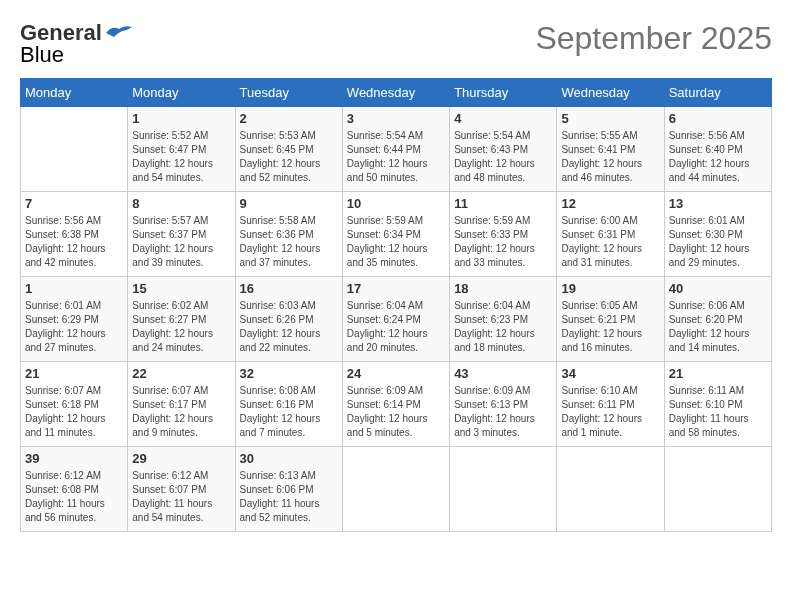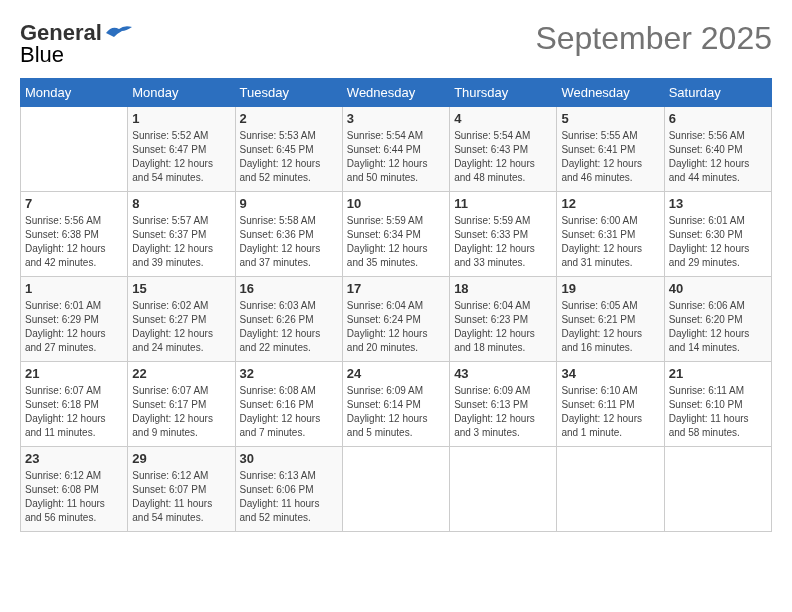--- a/index.html
+++ b/index.html
@@ -229,21 +229,21 @@
           <span class="day-num">34</span>
           <div class="day-detail">Sunrise: 6:10 AM<br>Sunset: 6:11 PM<br>Daylight: 12 hours and 1 minute.</div>
         </td>
         <td>
           <span class="day-num">21</span>
           <div class="day-detail">Sunrise: 6:11 AM<br>Sunset: 6:10 PM<br>Daylight: 11 hours and 58 minutes.</div>
         </td>
       </tr>
       <tr>
         <td>
-          <span class="day-num">23</span>
+          <span class="day-num">39</span>
           <div class="day-detail">Sunrise: 6:12 AM<br>Sunset: 6:08 PM<br>Daylight: 11 hours and 56 minutes.</div>
         </td>
         <td>
           <span class="day-num">29</span>
           <div class="day-detail">Sunrise: 6:12 AM<br>Sunset: 6:07 PM<br>Daylight: 11 hours and 54 minutes.</div>
         </td>
         <td>
           <span class="day-num">30</span>
           <div class="day-detail">Sunrise: 6:13 AM<br>Sunset: 6:06 PM<br>Daylight: 11 hours and 52 minutes.</div>
         </td>

